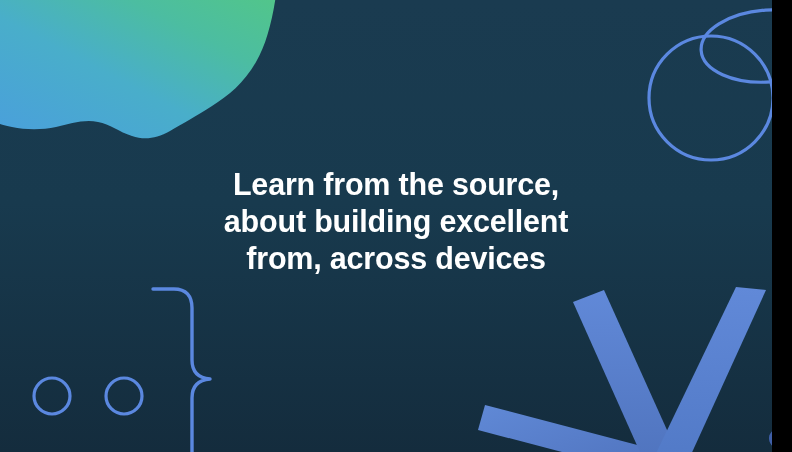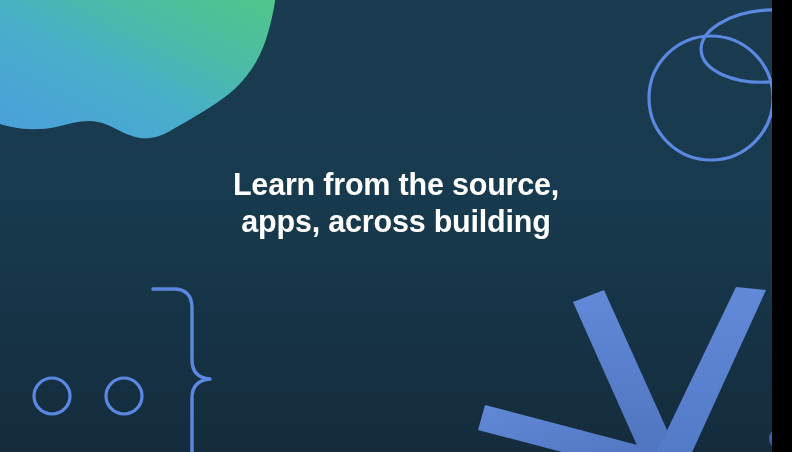--- a/index.html
+++ b/index.html
@@ -118,21 +118,22 @@
                C 186,289 192,296 192,308
                L 192,360
                C 192,372 198,378 210,379
                C 198,380 192,386 192,398
                L 192,456"></path>
     </g>
   </svg>
 
   <div class="title-block">
     <span class="title-line">Learn from the source,</span>
-    <span class="title-line">apps, across building</span>
+    <span class="title-line">about building excellent</span>
+    <span class="title-line">from, across devices</span>
   </div>
 
   <div class="badge">
     <svg width="21" height="21" viewBox="0 0 21 21" xmlns="http://www.w3.org/2000/svg">
       <circle cx="10.5" cy="10.5" r="10.5" fill="#3f5fa8"></circle>
       <path d="M6.2 7.2 L7.6 9.0 M14.8 7.2 L13.4 9.0" stroke="#7fd49e" stroke-width="0.9" stroke-linecap="round" fill="none"></path>
       <path d="M5.3 13.2 C5.3 10.3 7.6 8.6 10.5 8.6 C13.4 8.6 15.7 10.3 15.7 13.2 Z" fill="#7fd49e"></path>
       <rect x="5.3" y="13.0" width="10.4" height="3.6" rx="1.8" fill="#7fd49e"></rect>
       <circle cx="8.3" cy="10.9" r="0.62" fill="#2c4a86"></circle>
       <circle cx="12.7" cy="10.9" r="0.62" fill="#2c4a86"></circle>

